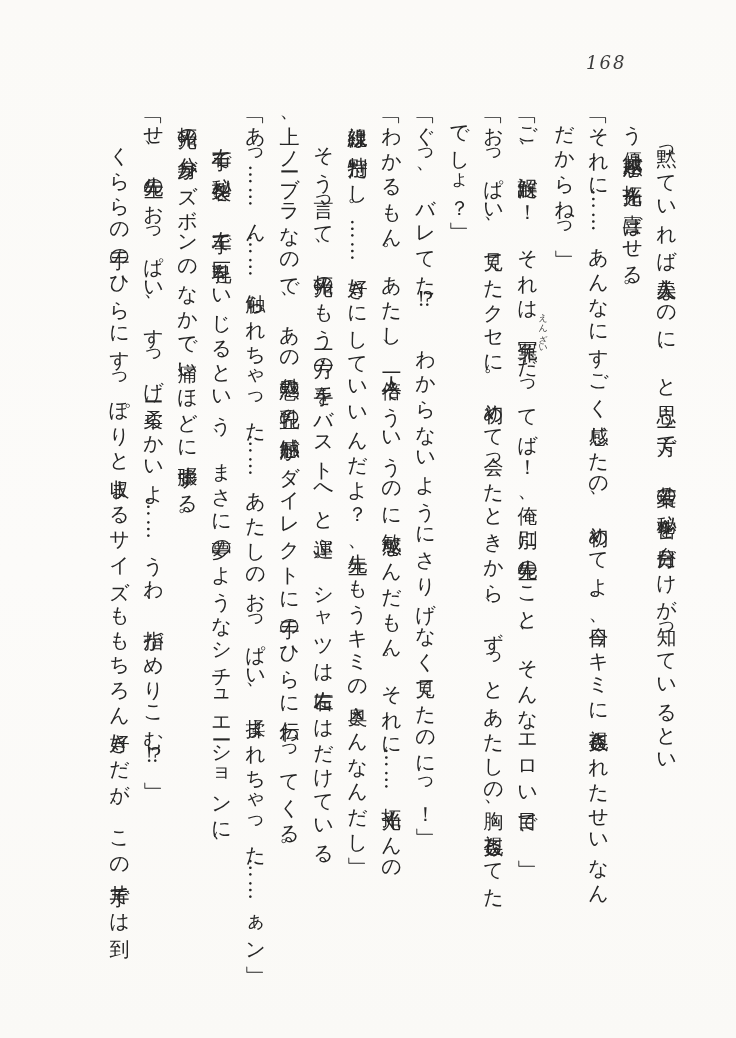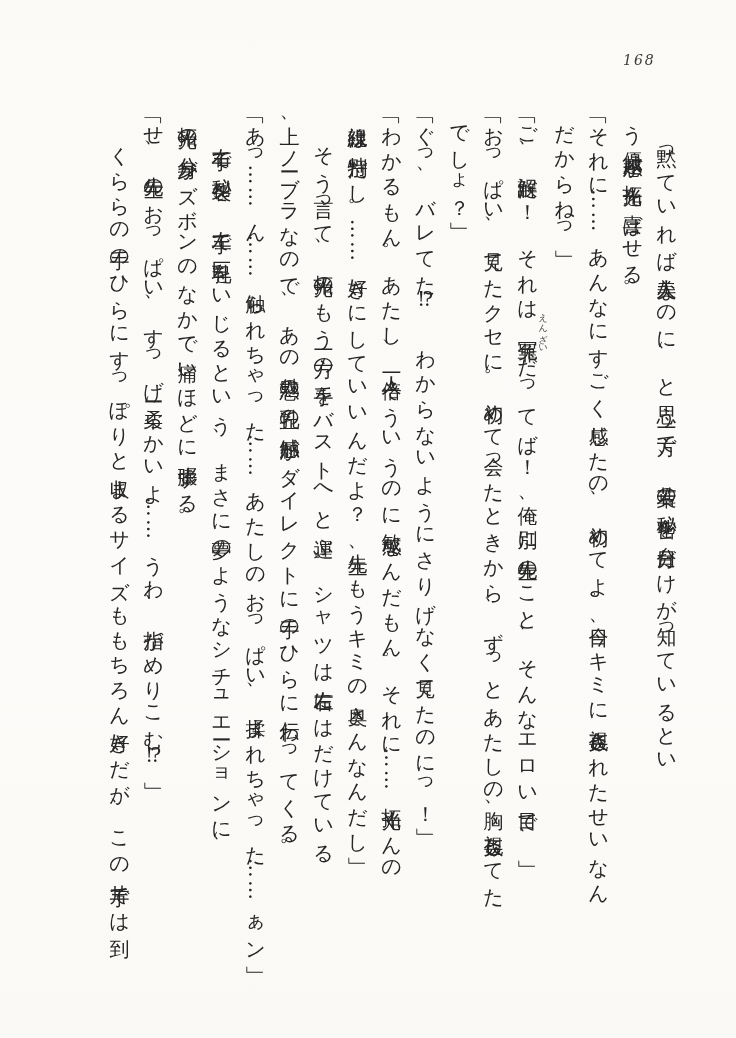--- a/index.html
+++ b/index.html
@@ -13,22 +13,22 @@
     height: 1038px;
     margin: 0 auto;
     background: linear-gradient(180deg, #fbfaf7 0%, #fcfbf9 55%, #faf9f6 100%);
     font-family: "DejaVu Serif", "Liberation Serif", serif;
     color: #262626;
     overflow: hidden;
   }
   .page-number {
     position: absolute;
     top: 52px;
-    left: 623px;
-    font-size: 14px;
+    left: 586px;
+    font-size: 18px;
     font-style: italic;
     letter-spacing: 2px;
     color: #3a3a3a;
   }
   .text-block {
     position: absolute;
     top: 111px;
     right: 52px;
     height: 876px;
     writing-mode: vertical-rl;

